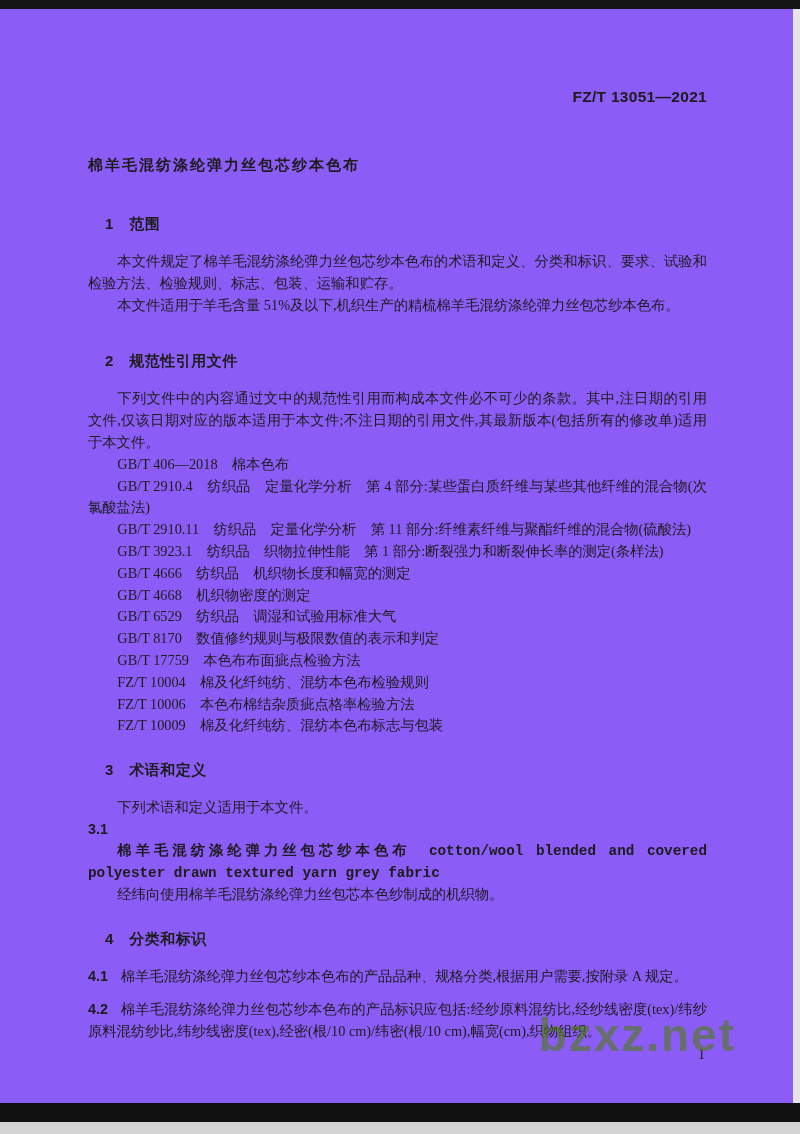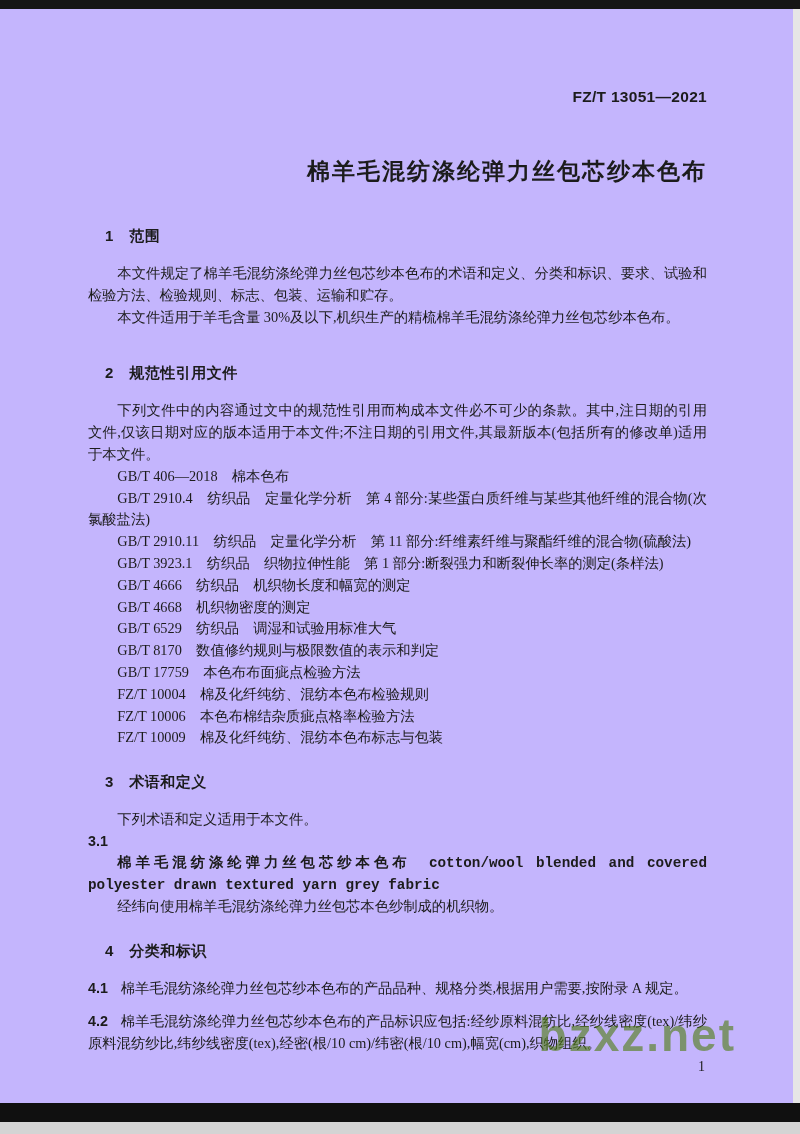--- a/index.html
+++ b/index.html
@@ -32,40 +32,40 @@
     position: absolute; top: 1122px; left: 0;
     width: 100%; height: 12px;
     background: #d4d4d4;
     z-index: 4;
   }
 
   .page {
     position: absolute;
     top: 9px; left: 0;
     width: 793px; height: 1094px;
-    background: #c4b5fd;
+    background: #8b5cf6;
     padding: 0 86px 0 88px;
     z-index: 1;
   }
 
   .doc-number {
     margin-top: 79px;
     text-align: right;
     font-family: "Liberation Sans", sans-serif;
     font-weight: 700;
     font-size: 15.5px;
     letter-spacing: 0.3px;
   }
 
   .doc-title {
     margin: 50px 0 0 0;
-    text-align: right;
+    text-align: left;
     font-family: Liberation Serif, serif;
     font-weight: 700;
-    font-size: 23px;
+    font-size: 15px;
     letter-spacing: 2px;
   }
 
   .sec-heading {
     font-family: "Liberation Sans", sans-serif;
     font-weight: 700;
     font-size: 15px;
     letter-spacing: 0.5px;
     margin: 17px;
   }
@@ -130,21 +130,21 @@
   <div class="scan-bar-top"></div>
 
   <div class="page">
 
     <div class="doc-number">FZ/T 13051—2021</div>
 
     <h1 class="doc-title">棉羊毛混纺涤纶弹力丝包芯纱本色布</h1>
 
     <h2 class="sec-heading sec-scope">1　范围</h2>
     <p class="para indent">本文件规定了棉羊毛混纺涤纶弹力丝包芯纱本色布的术语和定义、分类和标识、要求、试验和检验方法、检验规则、标志、包装、运输和贮存。</p>
-    <p class="para indent">本文件适用于羊毛含量 30%及以下,机织生产的精梳棉羊毛混纺涤纶弹力丝包芯纱本色布。</p>
+    <p class="para indent">本文件适用于羊毛含量 51%及以下,机织生产的精梳棉羊毛混纺涤纶弹力丝包芯纱本色布。</p>
 
     <h2 class="sec-heading sec-refs">2　规范性引用文件</h2>
     <p class="para indent">下列文件中的内容通过文中的规范性引用而构成本文件必不可少的条款。其中,注日期的引用文件,仅该日期对应的版本适用于本文件;不注日期的引用文件,其最新版本(包括所有的修改单)适用于本文件。</p>
     <p class="para indent">GB/T 406—2018　棉本色布</p>
     <p class="para indent">GB/T 2910.4　纺织品　定量化学分析　第 4 部分:某些蛋白质纤维与某些其他纤维的混合物(次氯酸盐法)</p>
     <p class="para indent">GB/T 2910.11　纺织品　定量化学分析　第 11 部分:纤维素纤维与聚酯纤维的混合物(硫酸法)</p>
     <p class="para indent">GB/T 3923.1　纺织品　织物拉伸性能　第 1 部分:断裂强力和断裂伸长率的测定(条样法)</p>
     <p class="para indent">GB/T 4666　纺织品　机织物长度和幅宽的测定</p>
     <p class="para indent">GB/T 4668　机织物密度的测定</p>
     <p class="para indent">GB/T 6529　纺织品　调湿和试验用标准大气</p>

